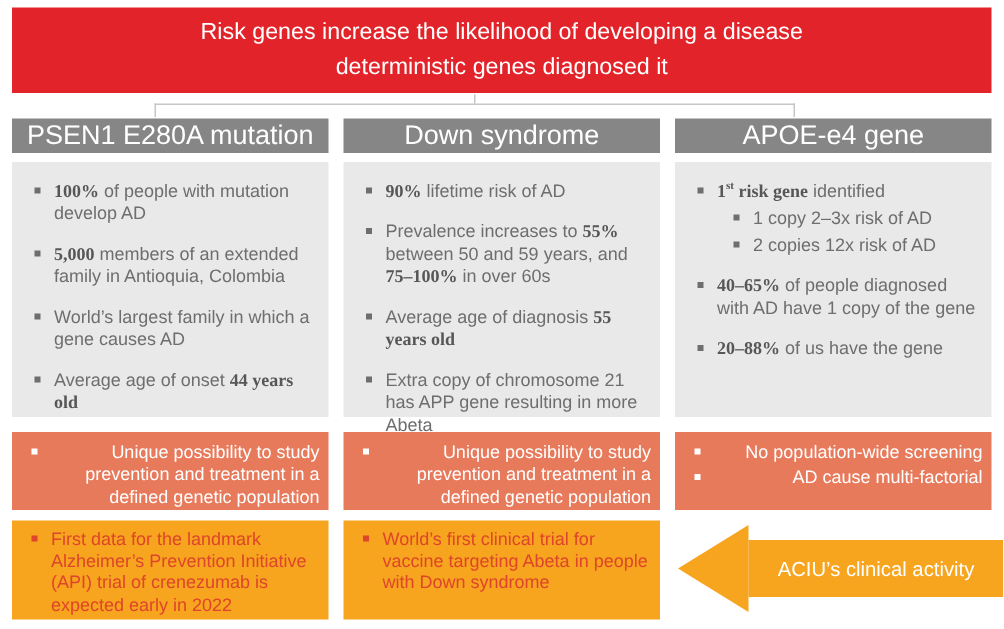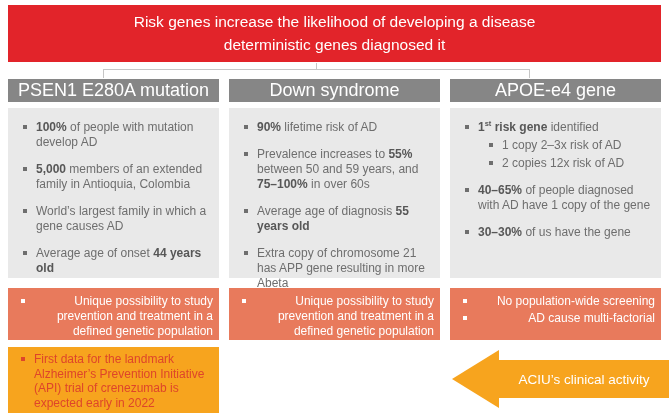--- a/index.html
+++ b/index.html
@@ -44,21 +44,21 @@
     content:"";position:absolute;left:7px;top:5px;width:4px;height:4px;
     background:var(--body_text,#6E6E6E);
   }
   .highlight li::before{background:#fff;}
   .action li::before{background:var(--action_red,#DE452A);}
   .highlight li{margin-bottom:2px;text-align:right;}
   .action li{margin-bottom:0;line-height:1.22;}
   .facts li.sub{padding-left:44px;}
   .facts li.sub::before{left:31px;}
   .facts li.mb-sm{margin-bottom:3px;}
-  .b{font-weight:bold;color:#575757;}
+  .b{font-weight:bold;color:#575757;font-family:Liberation Serif, serif;}
   sup{font-size:0.62em;line-height:0;}
   
   .arrow-head{
     position:absolute;left:452px;top:350px;width:0;height:0;
     border-top:29px solid transparent;border-bottom:29px solid transparent;
     border-right:47px solid var(--orange,#F7A41E);
   }
   .arrow-body{
     position:absolute;left:499px;top:360px;width:170px;height:38px;
     background:var(--orange,#F7A41E);color:#fff;
@@ -111,31 +111,36 @@
         <li><span>Prevalence increases to </span><span class="b">55%</span><span> between 50 and 59 years, and </span><span class="b">75–100%</span><span> in over 60s</span></li>
         <li><span>Average age of diagnosis </span><span class="b">55 years old</span></li>
         <li><span>Extra copy of chromosome 21 has APP gene resulting in more Abeta</span></li>
       </ul>
     </div>
     <div class="panel highlight">
       <ul>
         <li><span>Unique possibility to study prevention and treatment in a defined genetic population</span></li>
       </ul>
     </div>
+    <div class="panel action">
+      <ul>
+        <li><span>World’s first clinical trial for vaccine targeting Abeta in people with Down syndrome</span></li>
+      </ul>
+    </div>
   </section>
 
   <section class="col col-3">
     <header class="col-header">APOE-e4 gene</header>
     <div class="panel facts">
       <ul>
         <li class="mb-sm"><span class="b">1</span><sup class="b">st</sup><span class="b"> risk gene</span><span> identified</span></li>
         <li class="sub mb-sm"><span>1 copy 2–3x risk of AD</span></li>
         <li class="sub"><span>2 copies 12x risk of AD</span></li>
         <li><span class="b">40–65%</span><span> of people diagnosed with AD have 1 copy of the gene</span></li>
-        <li><span class="b">30–30%</span><span> of us have the gene</span></li>
+        <li><span class="b">20–88%</span><span> of us have the gene</span></li>
       </ul>
     </div>
     <div class="panel highlight">
       <ul>
         <li><span>No population-wide screening</span></li>
         <li><span>AD cause multi-factorial</span></li>
       </ul>
     </div>
   </section>
 

